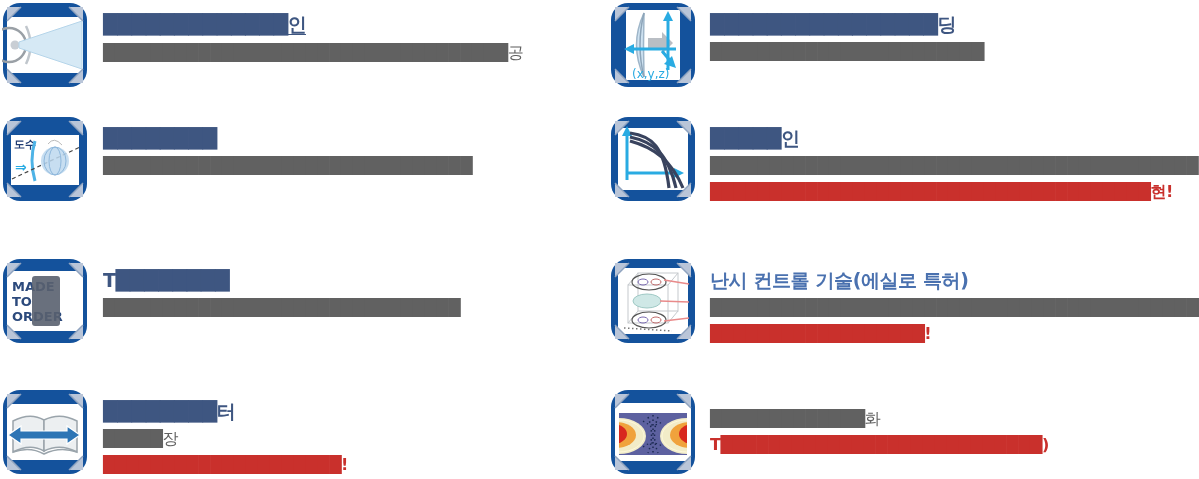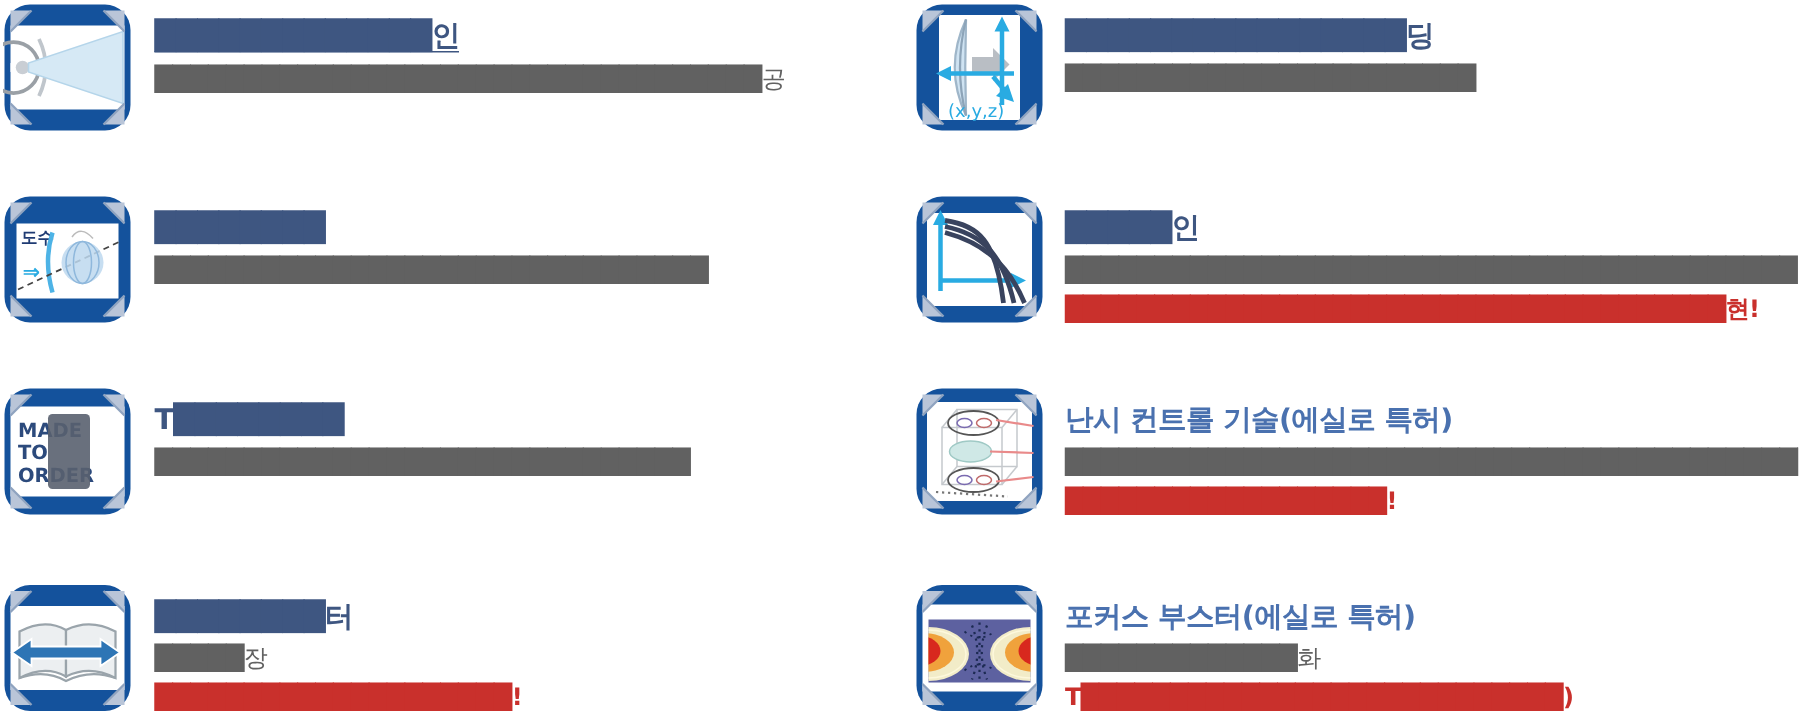--- a/index.html
+++ b/index.html
@@ -1,20 +1,20 @@
 <!DOCTYPE html>
 <html><head>
 <meta charset="utf-8">
 <style>
   html,body{margin:0;padding:0;background:#fff;}
   .stage{position:relative;width:1199px;height:479px;background:#ffffff;overflow:hidden;
          font-family:"DejaVu Sans", sans-serif;}
   .item{position:absolute;display:flex;align-items:flex-start;}
   .colL{left:2px;}  .colR{left:610px;}
-  .r1{top:2px;} .r2{top:130px;} .r3{top:258px;} .r4{top:389px;}
+  .r1{top:2px;} .r2{top:116px;} .r3{top:258px;} .r4{top:389px;}
   .colL .txt{margin-left:15px;} .colR .txt{margin-left:14px;}
   .ficon{width:86px;height:86px;flex:0 0 86px;}
   .txt{padding-top:12px;}
   .line{display:block;white-space:nowrap;letter-spacing:-0.4px;}
   .title{font-size:19px;line-height:20px;font-weight:bold;margin:0;}
   .t-navy{color:#3e5681;}
   .t-blue{color:#4a71af;}
   .u{display:inline-block;border-bottom:1.5px solid #3e5681;}
   .desc{font-size:16px;line-height:17px;color:#616161;margin:9px 0 0 0;}
   .red{font-size:16px;line-height:17px;font-weight:bold;color:#c9302c;margin:9px 0 0 0;}
@@ -258,19 +258,18 @@
       <polygon points="5,5 19,5 5,19" fill="#b9c5d8"></polygon>
         <line x1="19" y1="5" x2="5" y2="19" stroke="#8fa3bf" stroke-width="1.5"></line>
       <polygon points="67,5 81,5 81,19" fill="#b9c5d8"></polygon>
         <line x1="67" y1="5" x2="81" y2="19" stroke="#8fa3bf" stroke-width="1.5"></line>
       <polygon points="5,67 5,81 19,81" fill="#b9c5d8"></polygon>
         <line x1="5" y1="67" x2="19" y2="81" stroke="#8fa3bf" stroke-width="1.5"></line>
       <polygon points="81,67 81,81 67,81" fill="#b9c5d8"></polygon>
         <line x1="81" y1="67" x2="67" y2="81" stroke="#8fa3bf" stroke-width="1.5"></line>
     </svg>
     <div class="txt">
-      <span class="line title t-blue">포커스 부스터(에실로 특허)</span>
       <span class="line desc">█████████████화</span>
       <span class="line red">T███████████████████████████)</span>
     </div>
   </div>
 
 </div>
 
 </body></html>

